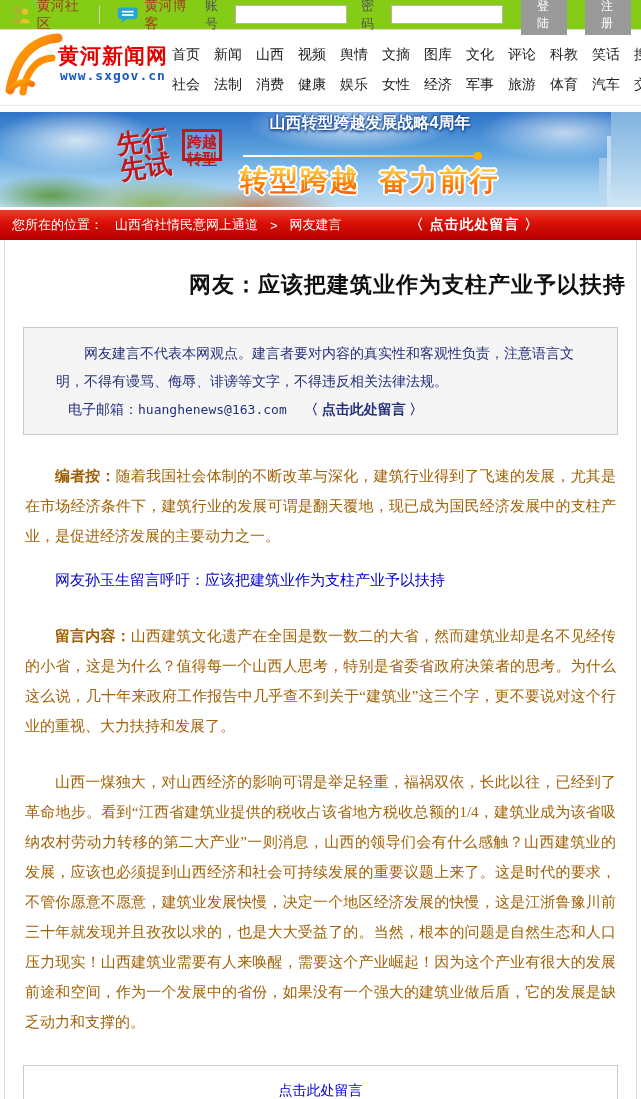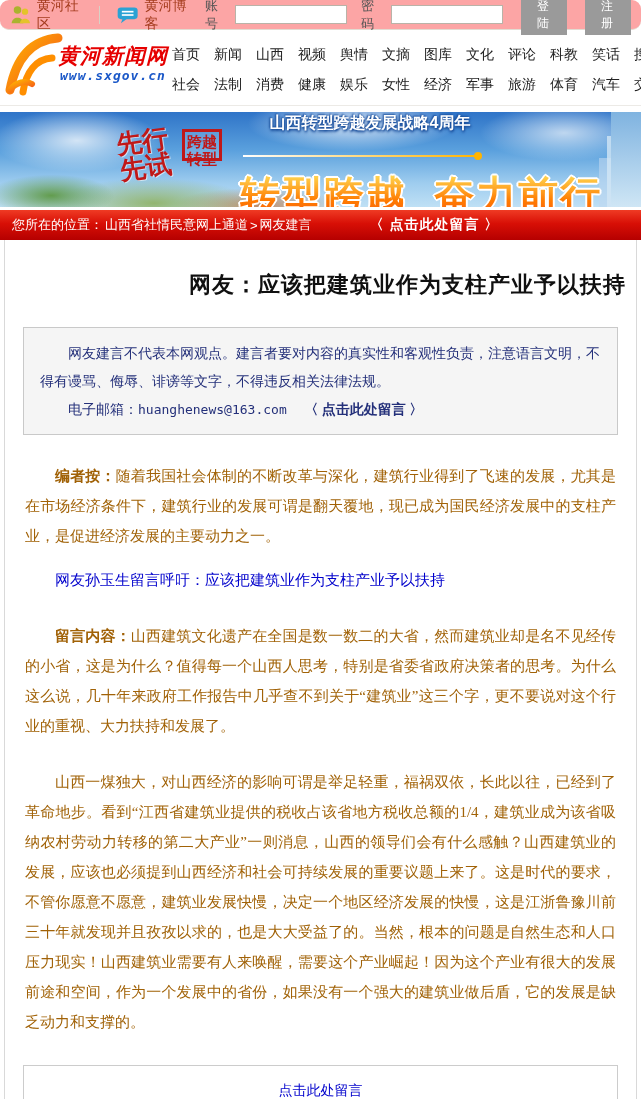--- a/index.html
+++ b/index.html
@@ -4,39 +4,39 @@
 <style>
   * { margin:0; padding:0; box-sizing:border-box; }
   html,body { width:641px; }
   body {
     height:1099px; overflow:hidden; background:#fff;
     font-family:"Liberation Sans","DejaVu Sans",sans-serif; color:#222;
   }
 
   
   .topbar {
-    height:30px; background:#fca5a5; border-bottom:1px solid #e2dcd2;
-    display:flex; align-items:center; padding:0 10px; gap:8px; font-size:14px;border-radius:9px;
+    height:30px; background:#84cc16; border-bottom:1px solid #e2dcd2;
+    display:flex; align-items:center; padding:0 10px; gap:8px; font-size:14px;
   }
   .topbar .portal { display:flex; align-items:center; gap:5px; color:#a43c1e; cursor:pointer; }
   .topbar .vsep { width:1px; height:18px; background:#d8d2c6; margin:0 8px; }
   .topbar label { color:#555; font-size:13px; margin-left:6px; }
   .topbar input {
     width:112px; height:19px; border:1px solid #b9b3a8; background:#fff; font-size:12px; padding:0 3px;
   }
   .topbar .btn {
     background:#9a9a9a; color:#fff; border:none; font-size:12px;
     padding:3px 9px; margin-left:10px; cursor:pointer; letter-spacing:2px;
   }
   .icon-people { width:26px; height:24px; }
   .icon-bubble { width:28px; height:22px; }
 
   
   .header { height:76px; background:#fff; border-bottom:1px solid #eceae6; display:flex; }
-  .logo { width:172px; padding:4px 0 0 6px; position:relative; cursor:pointer;font-style:italic; }
+  .logo { width:172px; padding:4px 0 0 6px; position:relative; cursor:pointer; }
   .logo svg { position:absolute; left:2px; top:2px; }
   .logo .site-name {
     position:absolute; left:58px; top:12px; color:#e60000; font-weight:bold;
     font-size:21px; letter-spacing:1px; white-space:nowrap;
   }
   .logo .site-url {
     position:absolute; left:60px; top:38px; color:#1b58c8; font-weight:bold;
     font-size:13px; letter-spacing:1px; font-family:"DejaVu Sans Mono",monospace;
   }
   .nav { flex:1; padding-top:10px; overflow:hidden; }
@@ -79,53 +79,53 @@
   }
   .banner .divider {
     position:absolute; left:243px; top:43px; width:235px; height:2px;
     background:linear-gradient(90deg,#fff,#ffb400);
   }
   .banner .divider::after {
     content:""; position:absolute; right:-4px; top:-3px; width:8px; height:8px;
     border-radius:50%; background:#ffb400;
   }
   .banner .maintitle {
-    position:absolute; left:240px; top:56px; white-space:pre;
-    font-size:40px; font-weight:bold; letter-spacing:2px;
+    position:absolute; left:240px; top:50px; white-space:pre;
+    font-size:28px; font-weight:bold; letter-spacing:2px;
     color:#ff7a00;
     background:linear-gradient(180deg,#ffd24d 15%,#ff7a00 60%,#f4511e);
     -webkit-background-clip:text; background-clip:text; -webkit-text-fill-color:transparent;
     text-shadow:none;
     filter:drop-shadow(1px 1px 0 #fff) drop-shadow(-1px -1px 0 #fff) drop-shadow(1px -1px 0 #fff) drop-shadow(-1px 1px 0 #fff);
   }
 
   
   .redbar {
     margin-top:3px; height:30px; display:flex; align-items:center;
     background:linear-gradient(180deg,#ef3b24 0%, #d80f06 45%, #b50000 100%);
-    color:#fff; font-size:13px; padding:0 12px; gap:2px; white-space:nowrap;
+    color:#fff; font-size:13px; padding:0 12px; gap:12px; white-space:nowrap;
   }
   .redbar a { color:#fff; text-decoration:none; cursor:pointer; }
   .redbar .cta { font-weight:bold; font-size:14px; margin-left:56px; letter-spacing:1px; }
 
   
   .content {
     margin:0 4px; border-left:1px solid #d9d9d9; border-right:1px solid #d9d9d9;
     background:#fff; padding:0 0 10px 0;
     font-family:"Liberation Serif","DejaVu Serif",serif;
   }
   .article-title {
     text-align:right; font-size:22px; font-weight:bold; color:#101010;
     padding:30px 10px 0 10px; letter-spacing:1px;
   }
   .notice {
     margin:27px 18px 0 18px; background:#f5f5f5; border:1px solid #c9c9c9;
     padding:12px 16px 10px 16px; color:#24307a; font-size:14px; line-height:28px;
   }
-  .notice .line1 { text-indent:2em; }
+  .notice .line1 { text-indent:2em;margin-left:16px; }
   .notice .line2 { text-indent:2em; }
   .notice .email { font-family:"DejaVu Sans Mono",monospace; font-size:13px; }
   .notice .cta { font-weight:bold; margin-left:14px; color:#24307a; text-decoration:none; cursor:pointer; }
   .para {
     margin:26px 20px 0 20px; font-size:15px; line-height:30px; color:#a16207;
     text-indent:2em; text-align:justify;
   }
   .para.tight { }
   .para b { font-weight:bold; }
   .link-para {

